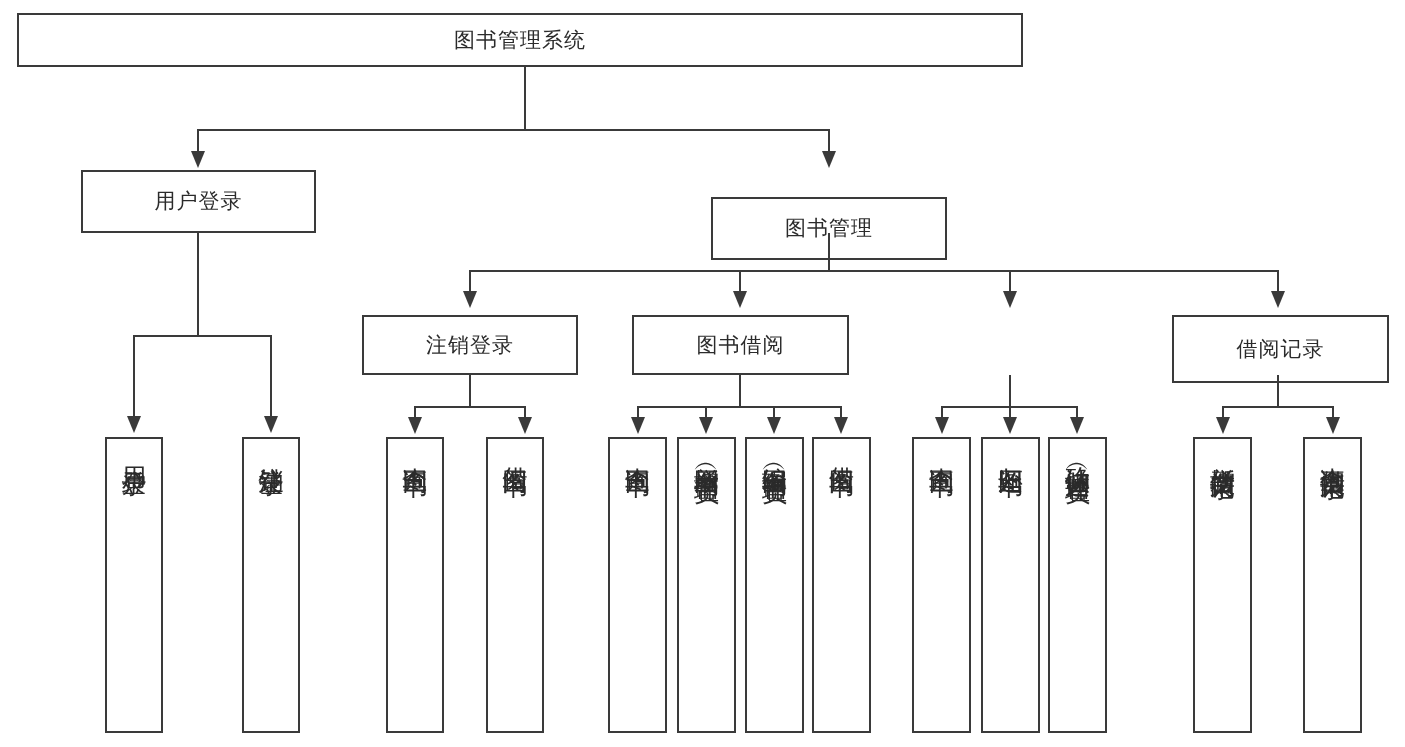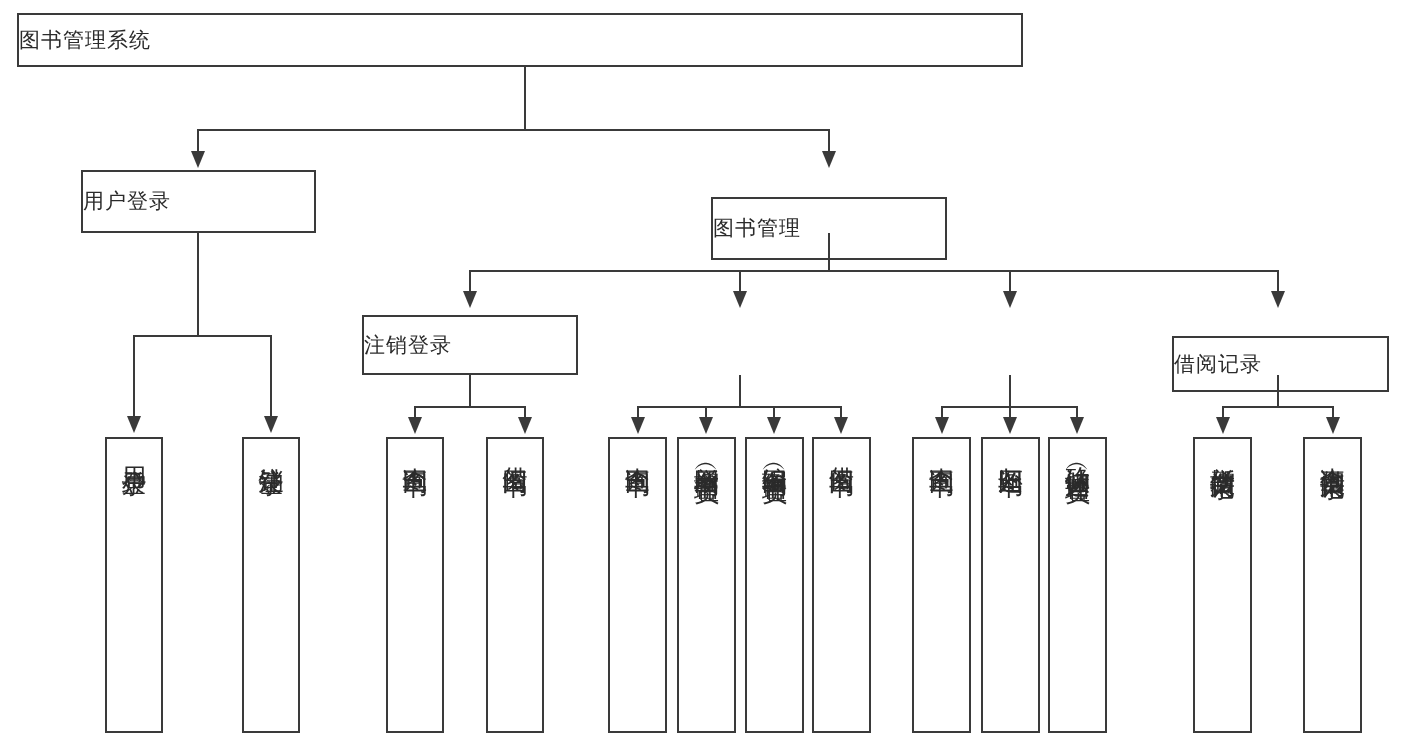--- a/index.html
+++ b/index.html
@@ -16,21 +16,21 @@
     overflow:hidden;
   }
   
   .node{
     position:absolute;
     box-sizing:border-box;
     background:#ffffff;
     border:2px solid #3a3a3a;
     display:flex;
     align-items:center;
-    justify-content:flex-start;
+    justify-content:center;
     color:#2b2b2b;
   }
   .node .label{
     display:block;
     white-space:pre;
     line-height:1.18;
     letter-spacing:1px;
   }
   
   .node.horiz .label{
@@ -121,21 +121,24 @@
   <div class="vline" style="left:739px;top:270px;width:2px;height:22px;"></div>
   <div class="arrow" style="left:733px;top:291px;"></div>
   <div class="vline" style="left:1009px;top:270px;width:2px;height:22px;"></div>
   <div class="arrow" style="left:1003px;top:291px;"></div>
   <div class="vline" style="left:1277px;top:270px;width:2px;height:22px;"></div>
   <div class="arrow" style="left:1271px;top:291px;"></div>
 
   <div class="node horiz" style="left:362px;top:315px;width:216px;height:60px;">
     <span class="label">注销登录</span>
   </div>
-  <div class="node horiz" style="left:1172px;top:315px;width:217px;height:56px;margin-top:21px;">
+  <div class="node horiz" style="left:632px;top:315px;width:217px;height:60px;">
+    <span class="label">图书借阅</span>
+  </div>
+  <div class="node horiz" style="left:1172px;top:315px;width:217px;height:68px;">
     <span class="label">借阅记录</span>
   </div>
 
   <div class="vline" style="left:469px;top:375px;width:2px;height:32px;"></div>
   <div class="hline" style="left:414px;top:406px;width:112px;height:2px;"></div>
   <div class="vline" style="left:414px;top:406px;width:2px;height:12px;"></div>
   <div class="arrow" style="left:408px;top:417px;"></div>
   <div class="vline" style="left:524px;top:406px;width:2px;height:12px;"></div>
   <div class="arrow" style="left:518px;top:417px;"></div>
 

